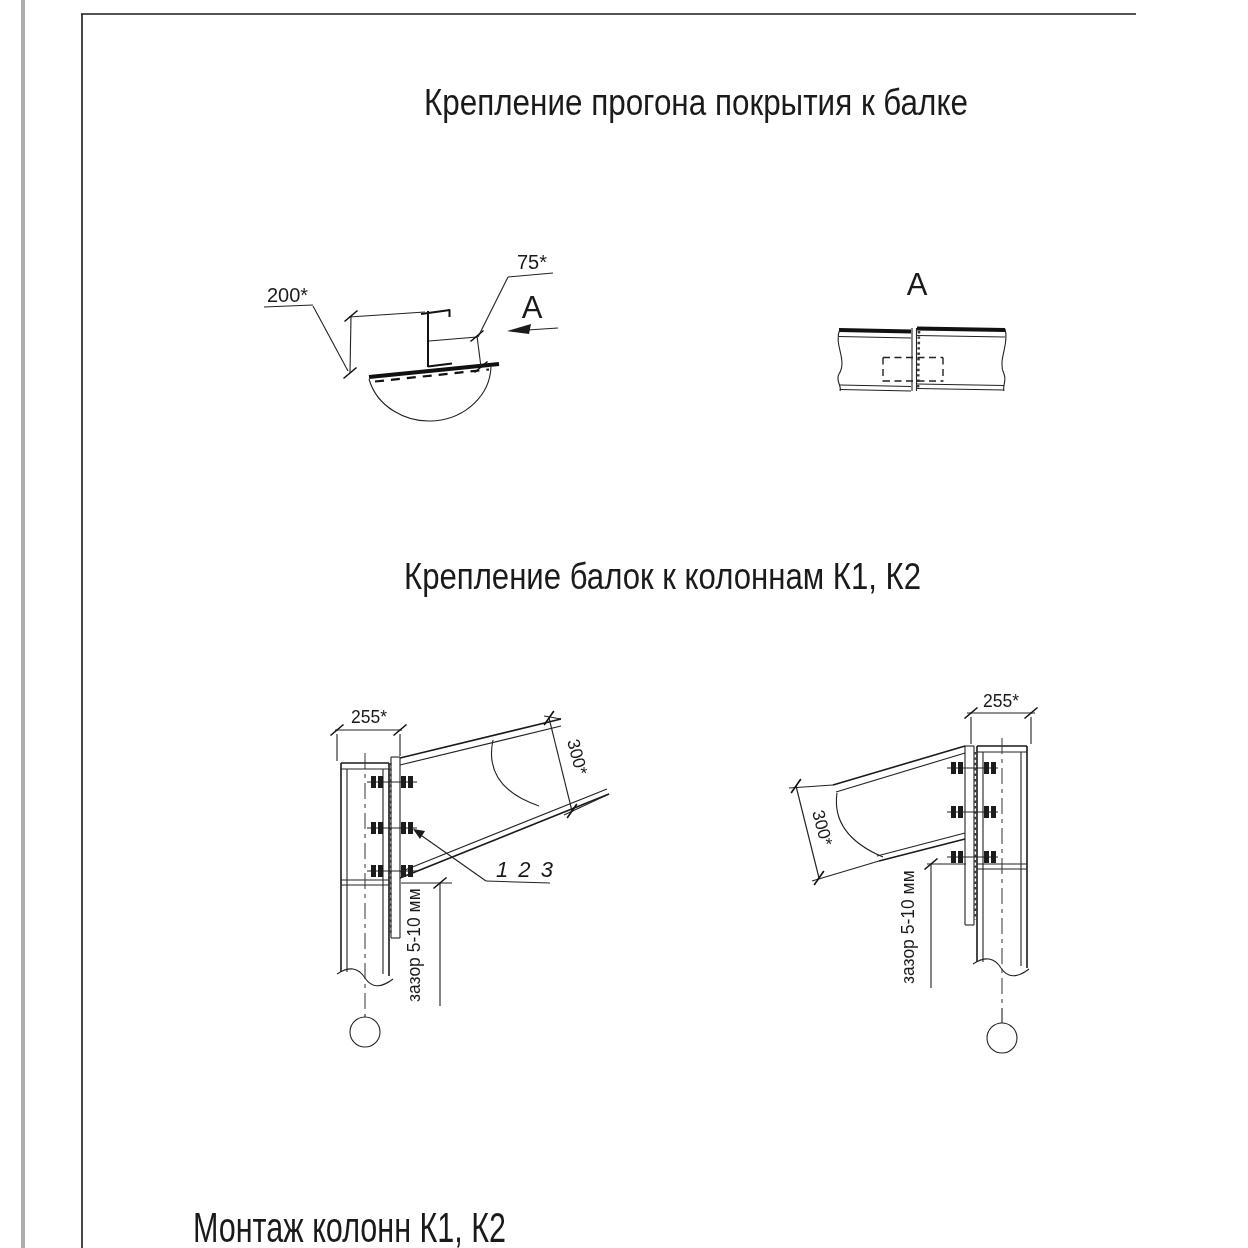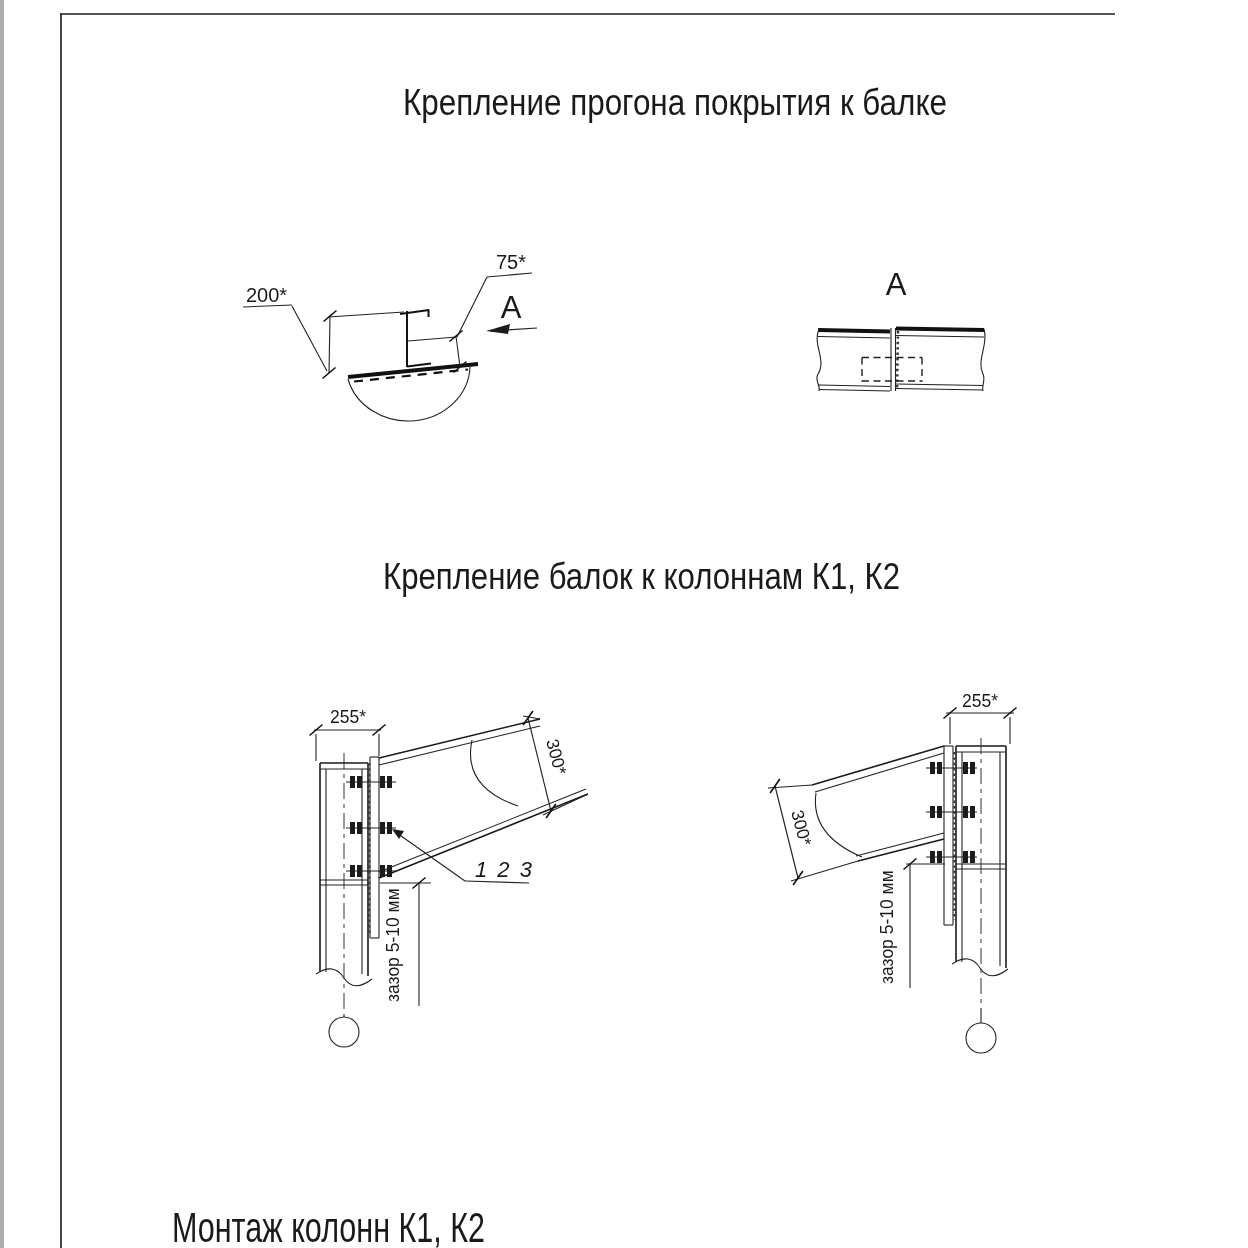--- a/index.html
+++ b/index.html
@@ -1,16 +1,16 @@
 <!DOCTYPE html>
 <html><head>
 <meta charset="utf-8">
 <style>
   html,body{margin:0;padding:0;background:#ffffff;}
-  .page{position:relative;width:1115px;height:1248px;background:#ffffff;overflow:hidden;}
+  .page{position:relative;width:1115px;height:1248px;background:#ffffff;overflow:hidden;margin-left:21px;}
   svg{display:block;}
   text{font-family:"Liberation Sans","DejaVu Sans",sans-serif;fill:#1a1a1a;}
   .t-title{font-size:36px;letter-spacing:0px;}
   .t-title-lg{font-size:42px;}
   .t-dim{font-size:20px;}
   .t-dim-sm{font-size:17.5px;}
   .t-view{font-size:31px;}
   .t-parts{font-size:22px;font-style:italic;letter-spacing:2px;}
   .ln{stroke:#222;stroke-width:1.1;fill:none;}
   .ln-b{stroke:#1a1a1a;stroke-width:1.6;fill:none;}

